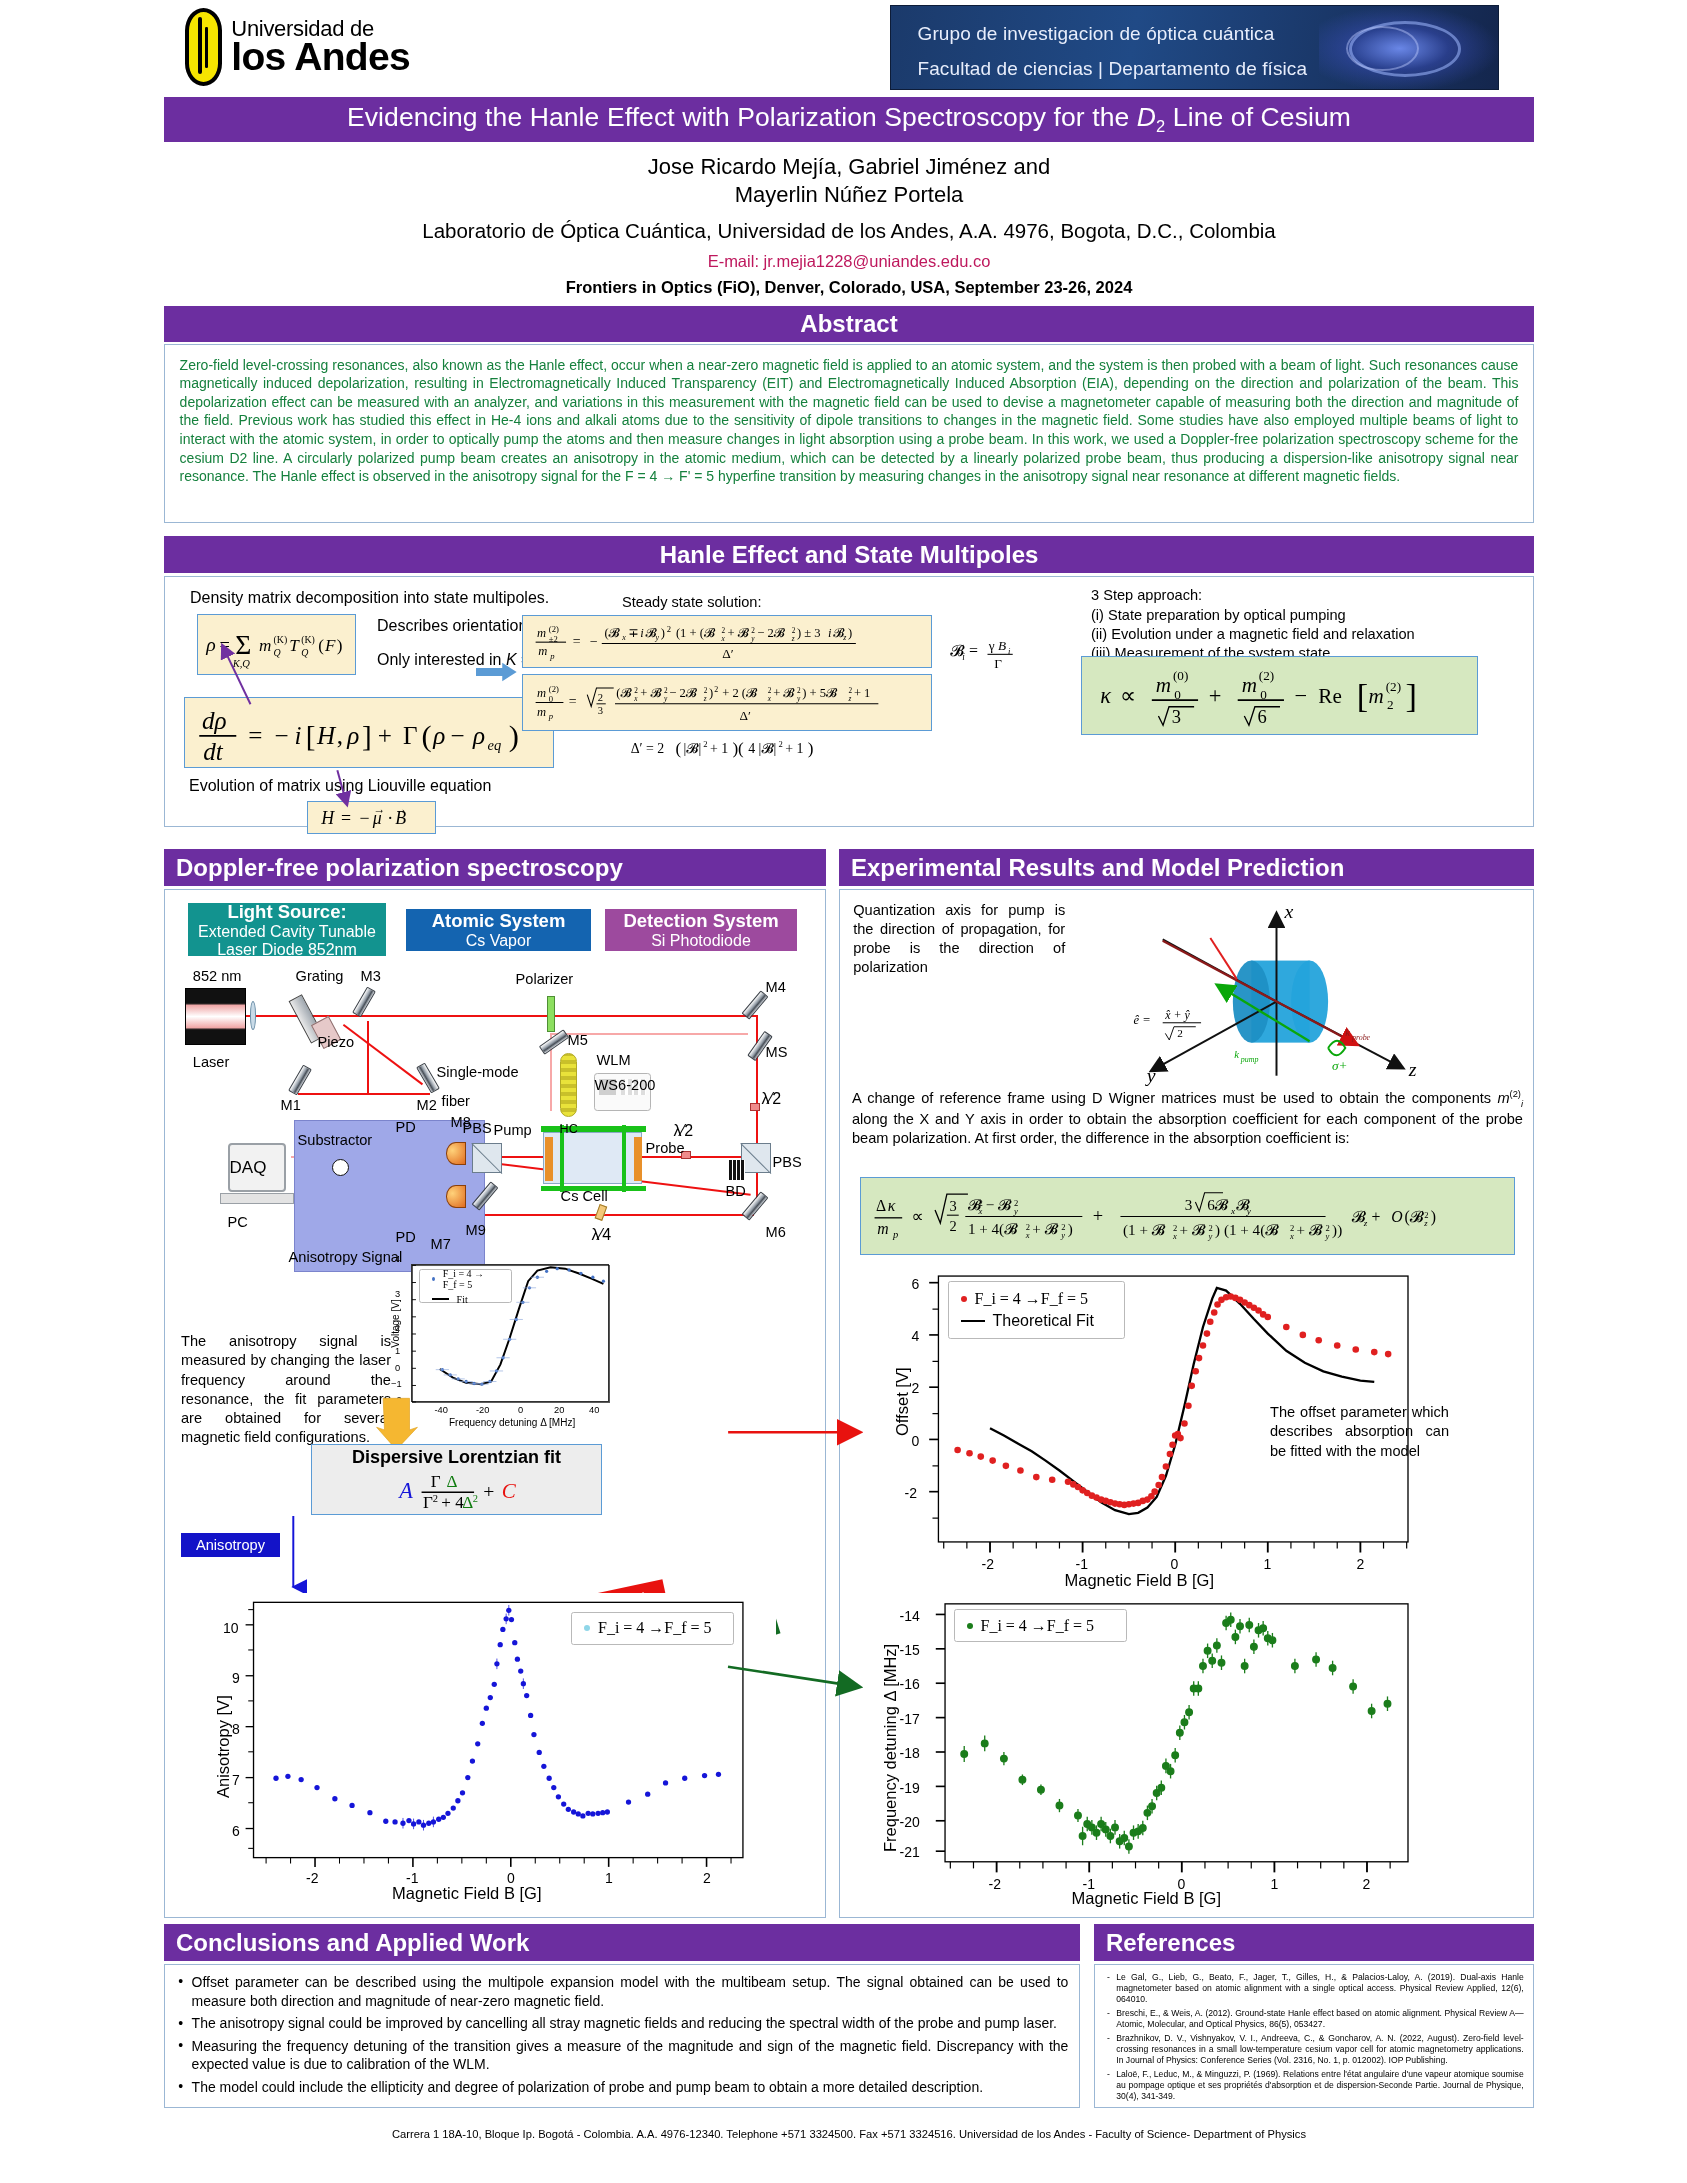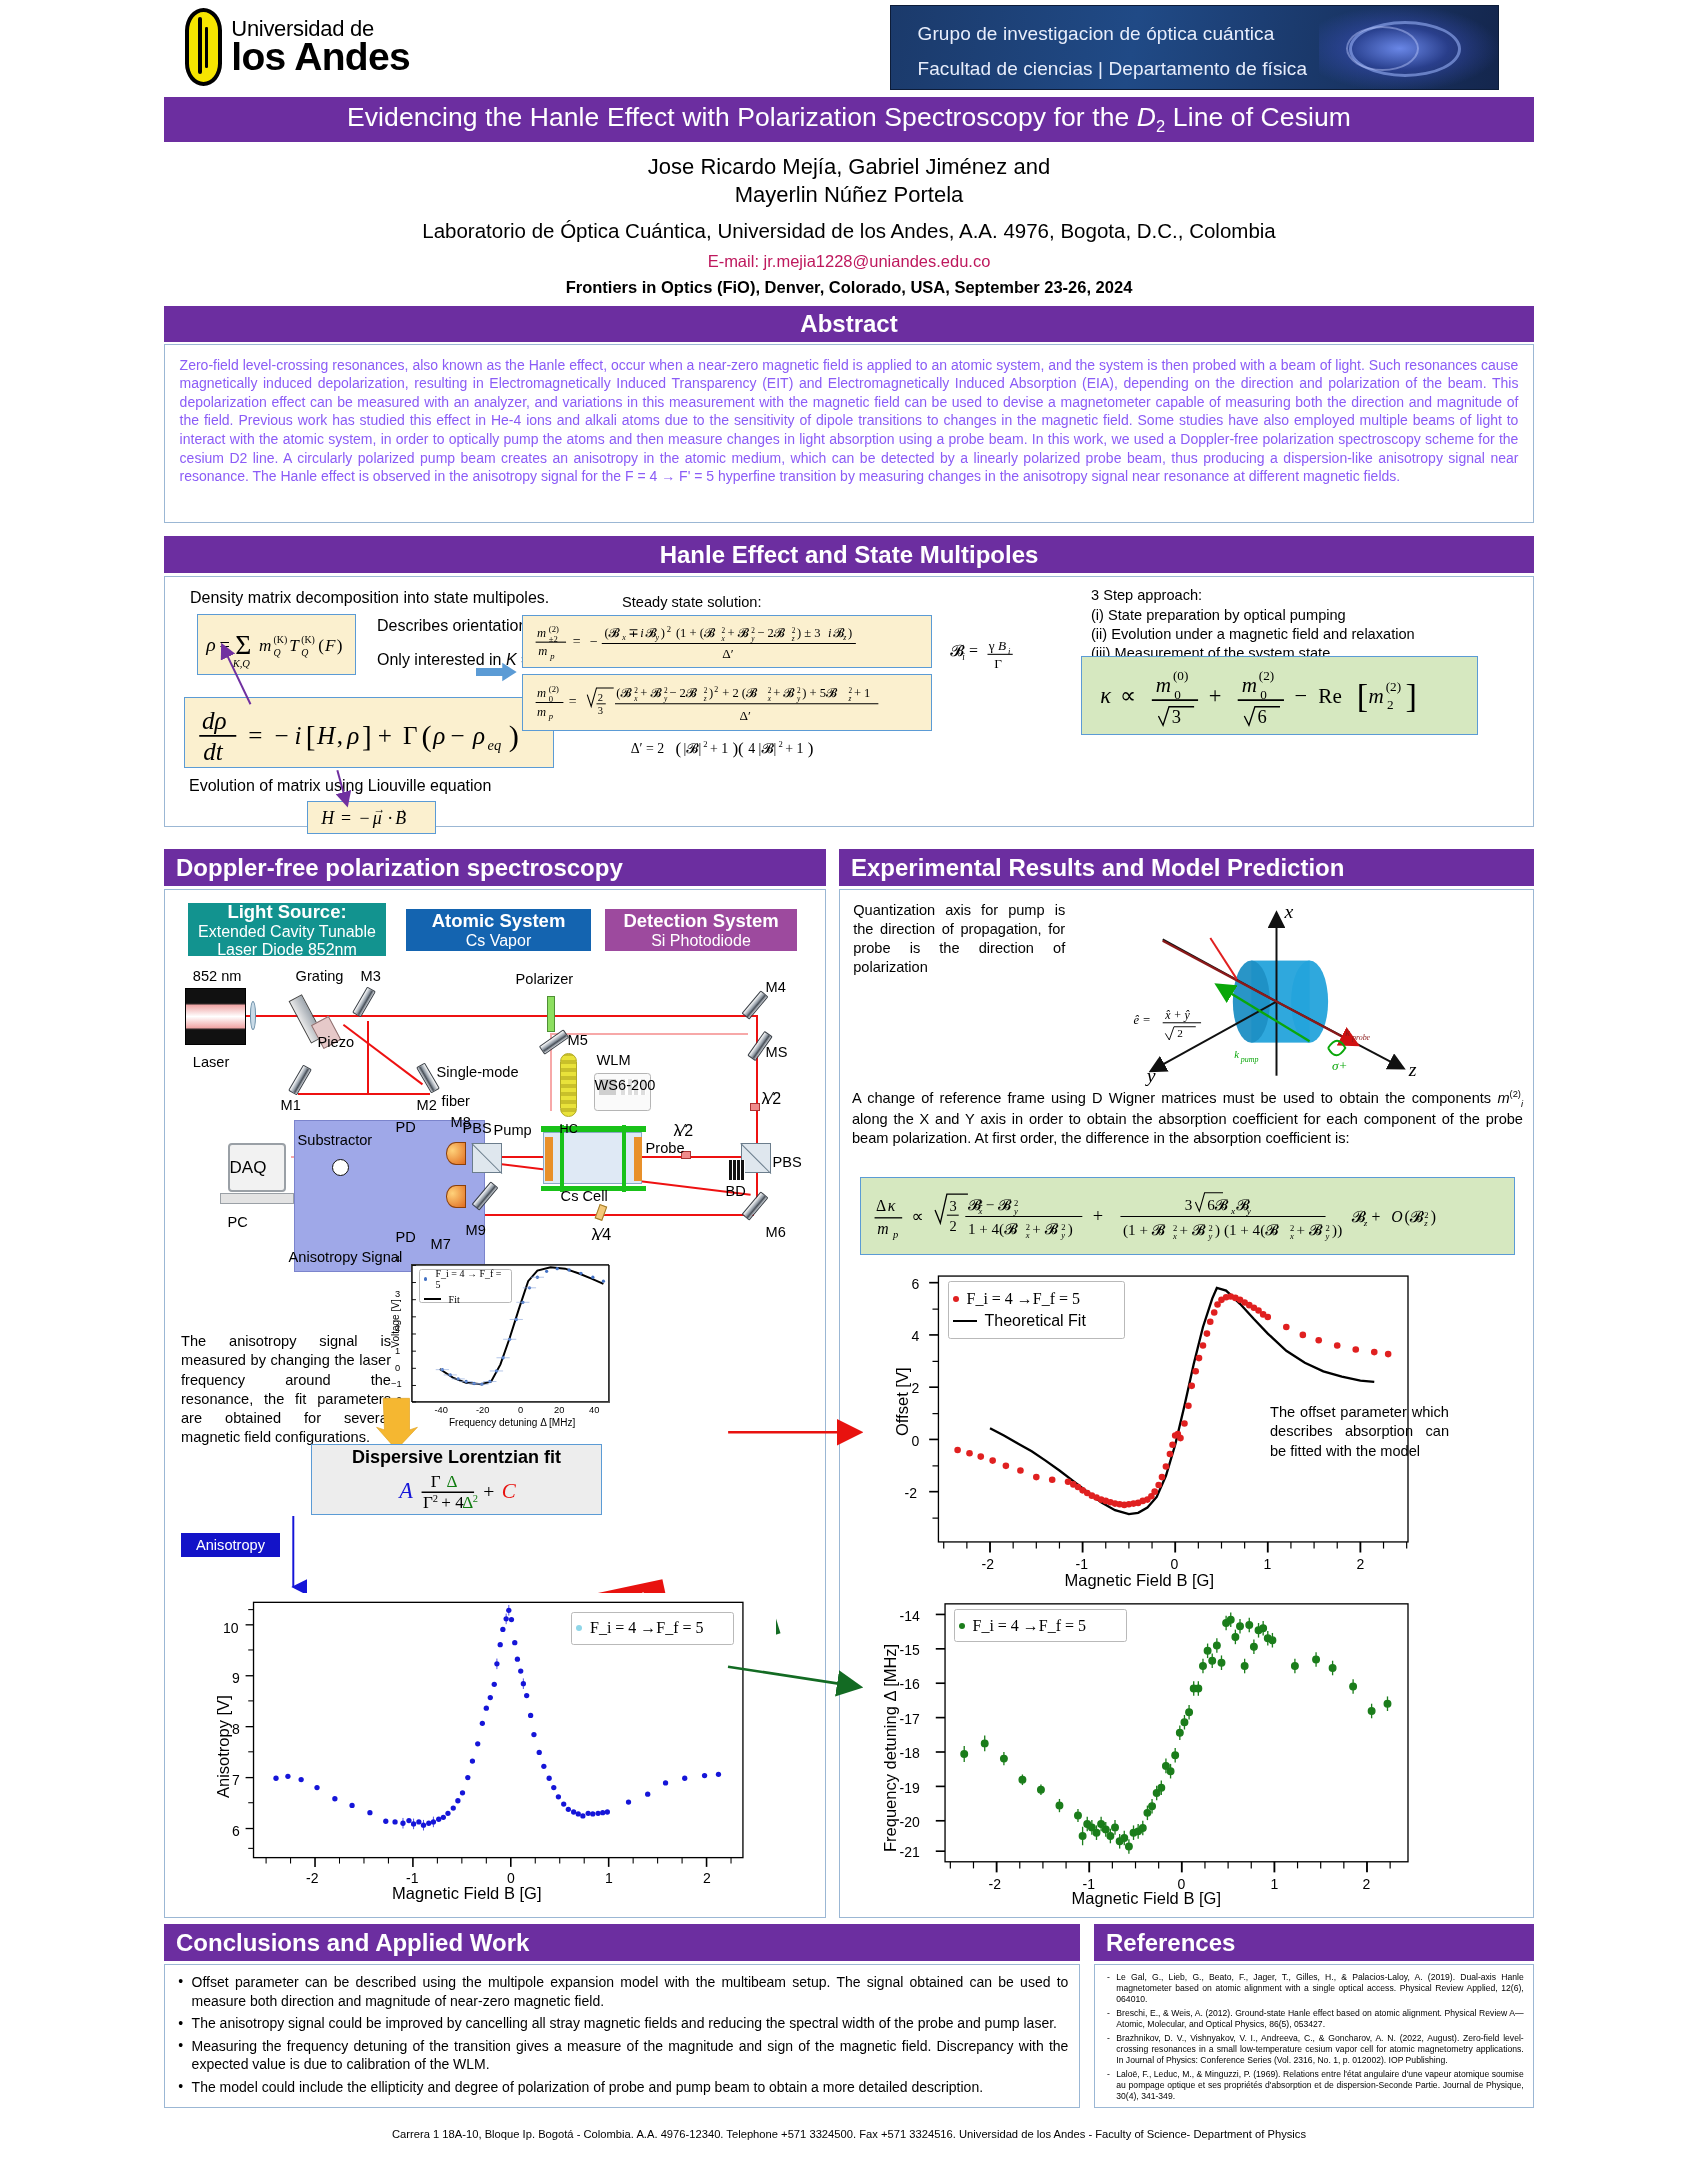--- a/index.html
+++ b/index.html
@@ -65,21 +65,21 @@
     background:#6C2EA0; color:#fff; display:flex; align-items:center;
     font-size:24px; font-weight:bold; padding:0 12px;
   }
   .sec-head.center { justify-content:center; }
   .sec-body { border:0.7px solid #9BB7D4; background:#fff; }
 
   
   .abstract-head { position:absolute; left:164px; top:306px; width:1370px; height:36px; }
   .abstract-body { position:absolute; left:164px; top:344px; width:1370px; height:179px; padding:10.6px 14.6px; }
   .abstract-body p {
-    font-size:14px; line-height:1.33; text-align:justify; color:#8b5cf6;
+    font-size:14px; line-height:1.33; text-align:justify; color:#15803d;
   }
 
   
   .hanle-head { position:absolute; left:164px; top:536px; width:1370px; height:37px; }
   .hanle-body { position:absolute; left:164px; top:576px; width:1370px; height:251px; }
 
   .eqbox {
     background:#FBF0CF; border:1.3px solid #5B9BD5; display:flex; align-items:center;
     justify-content:center; font-family:"Liberation Serif", serif;
   }
@@ -158,21 +158,21 @@
   .callout { position:absolute; color:#fff; font-size:14.6px; display:flex; align-items:center; justify-content:center; }
   .callout.blue { background:#1313C8; }
   .callout.red  { background:#E8120F; }
   .callout.green{ background:#136B23; }
 
   .plotbox { position:absolute; background:#fff; }
   .axis-label { position:absolute; font-size:16.5px; }
   .axis-label.rot { transform:rotate(-90deg); transform-origin:0 0; }
   .tick { position:absolute; font-size:14px; }
   .legendbox { position:absolute; border:0.7px solid #b9b9b9; background:#fff; border-radius:2.6px;
-               display:flex; flex-direction:column; justify-content:center; padding:4px 4px; gap:4px; }
+               display:flex; flex-direction:column; justify-content:center; padding:4px 12px; gap:4px; }
   .legrow { display:flex; align-items:center; gap:8px; font-size:14px; font-family:"Liberation Serif",serif; }
   .dotmark { width:6px; height:6px; border-radius:50%; }
   .linemark { width:24px; height:2.6px; background:#000; }
 
   
   .concl-head { position:absolute; left:164px; top:1924px; width:916px; height:37px; }
   .concl-body { position:absolute; left:164px; top:1964px; width:916px; height:144px; padding:8px 10.6px; }
   .concl-body li { font-size:14px; line-height:1.33; text-align:justify; margin-bottom:4px; list-style:none; position:relative; padding-left:16px; }
   .concl-body li:before { content:"•"; position:absolute; left:2.6px; top:-0.7px; }
 

